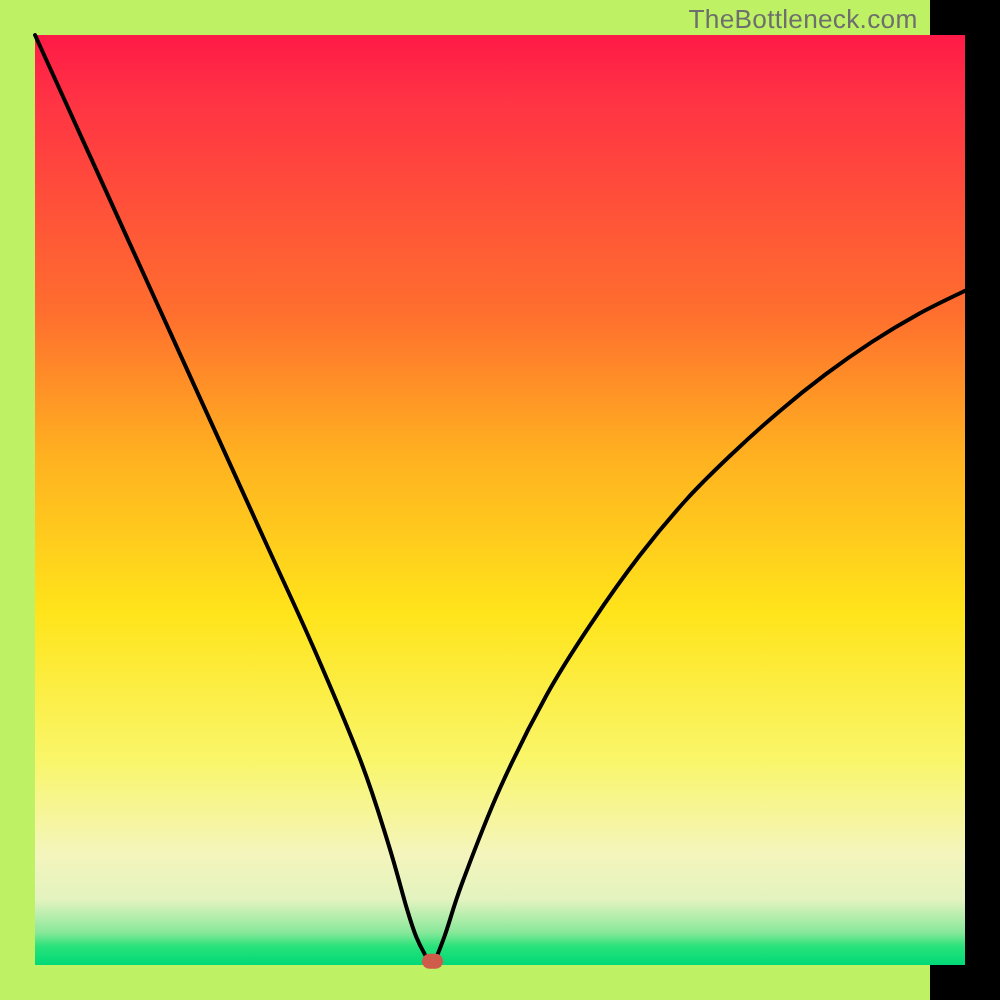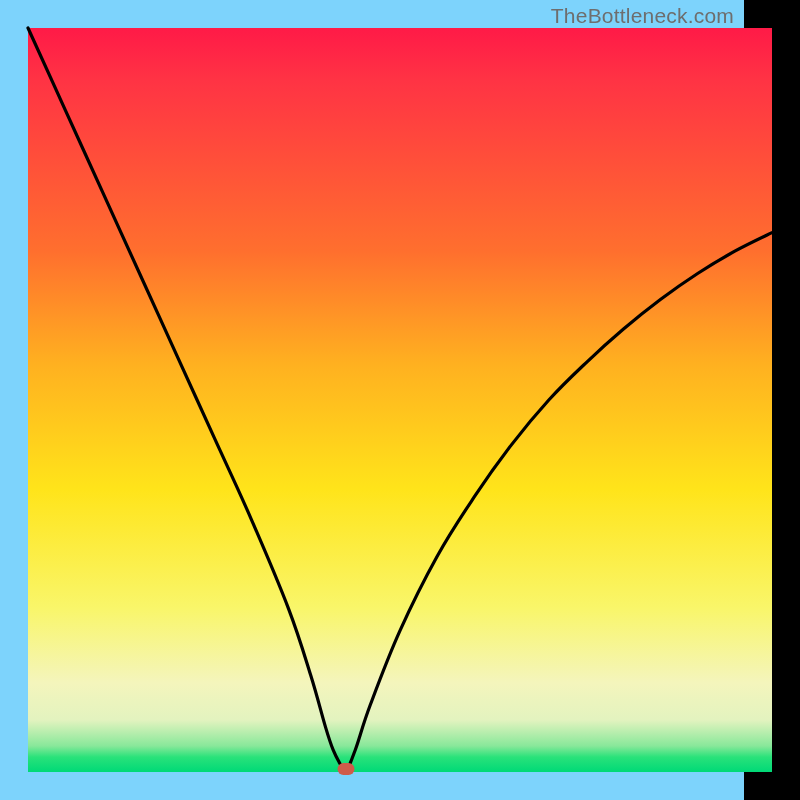--- a/index.html
+++ b/index.html
@@ -10,21 +10,21 @@
     background: #000;
     overflow: hidden;
     font-family: Arial, Helvetica, sans-serif;
   }
   .frame {
     position: absolute;
     left: 0;
     top: 0;
     width: 744px;
     height: 800px;
-    background: #7dd3fc;
+    background: #bef264;
   }
   .plot {
     position: absolute;
     left: 28px;
     top: 28px;
     width: 744px;
     height: 744px;
     
     background: linear-gradient(to bottom,
       #ff1a47 0%,

